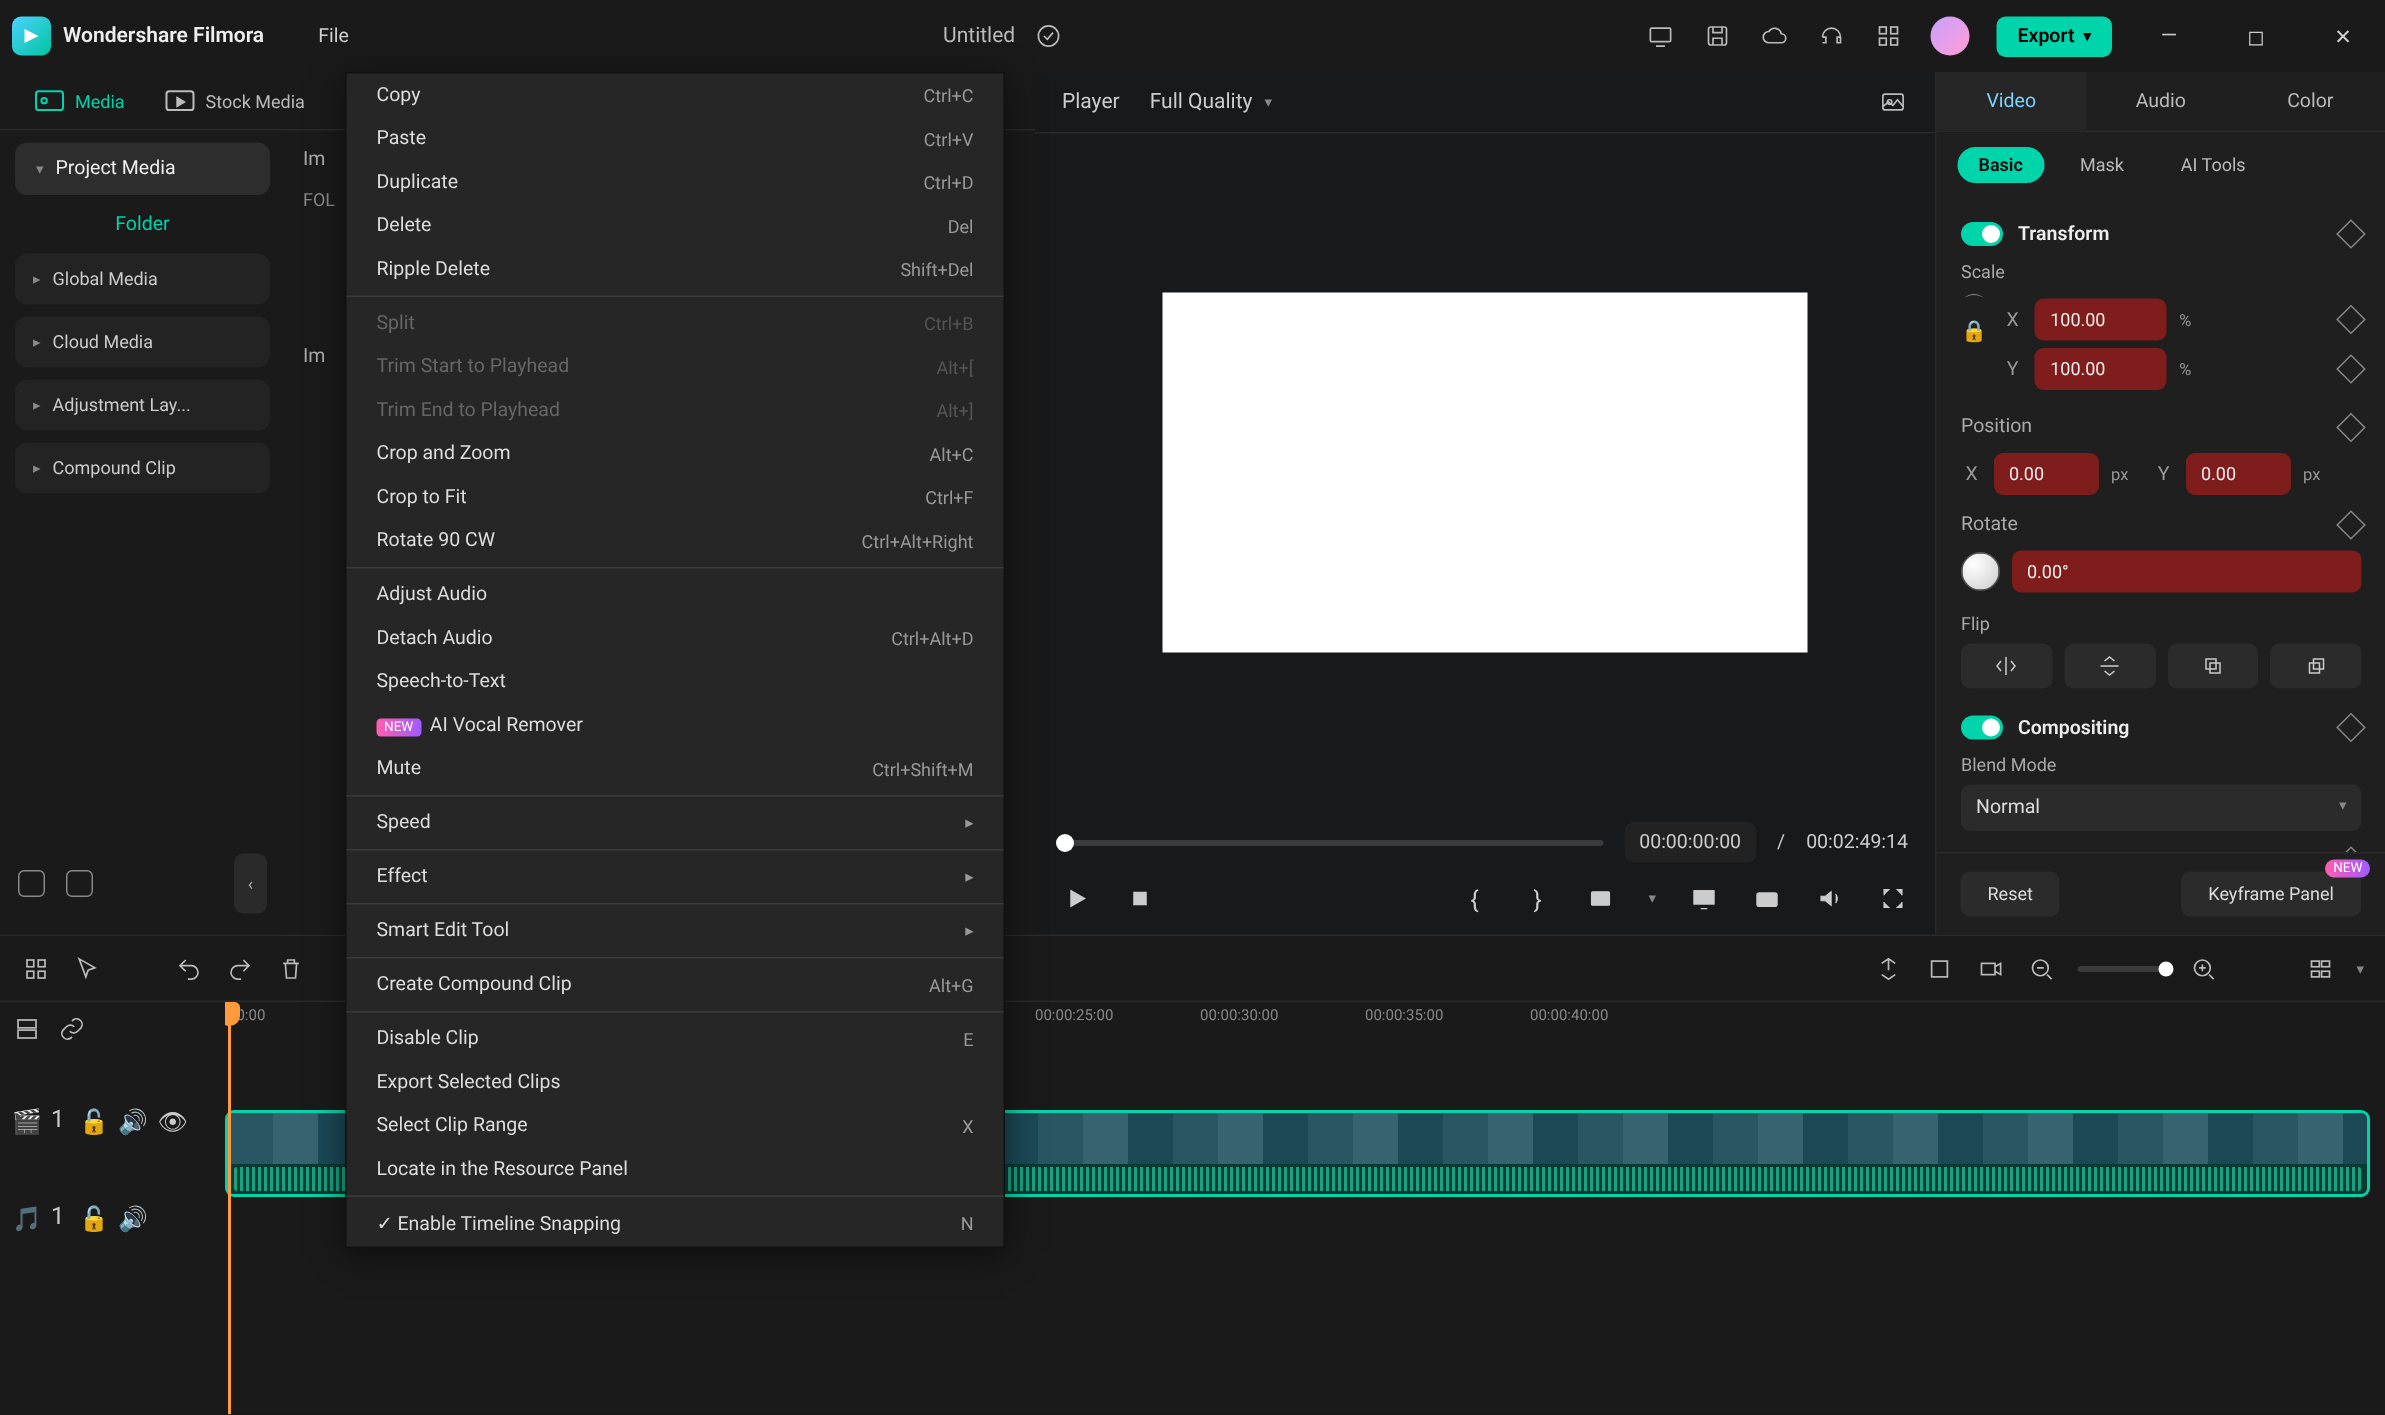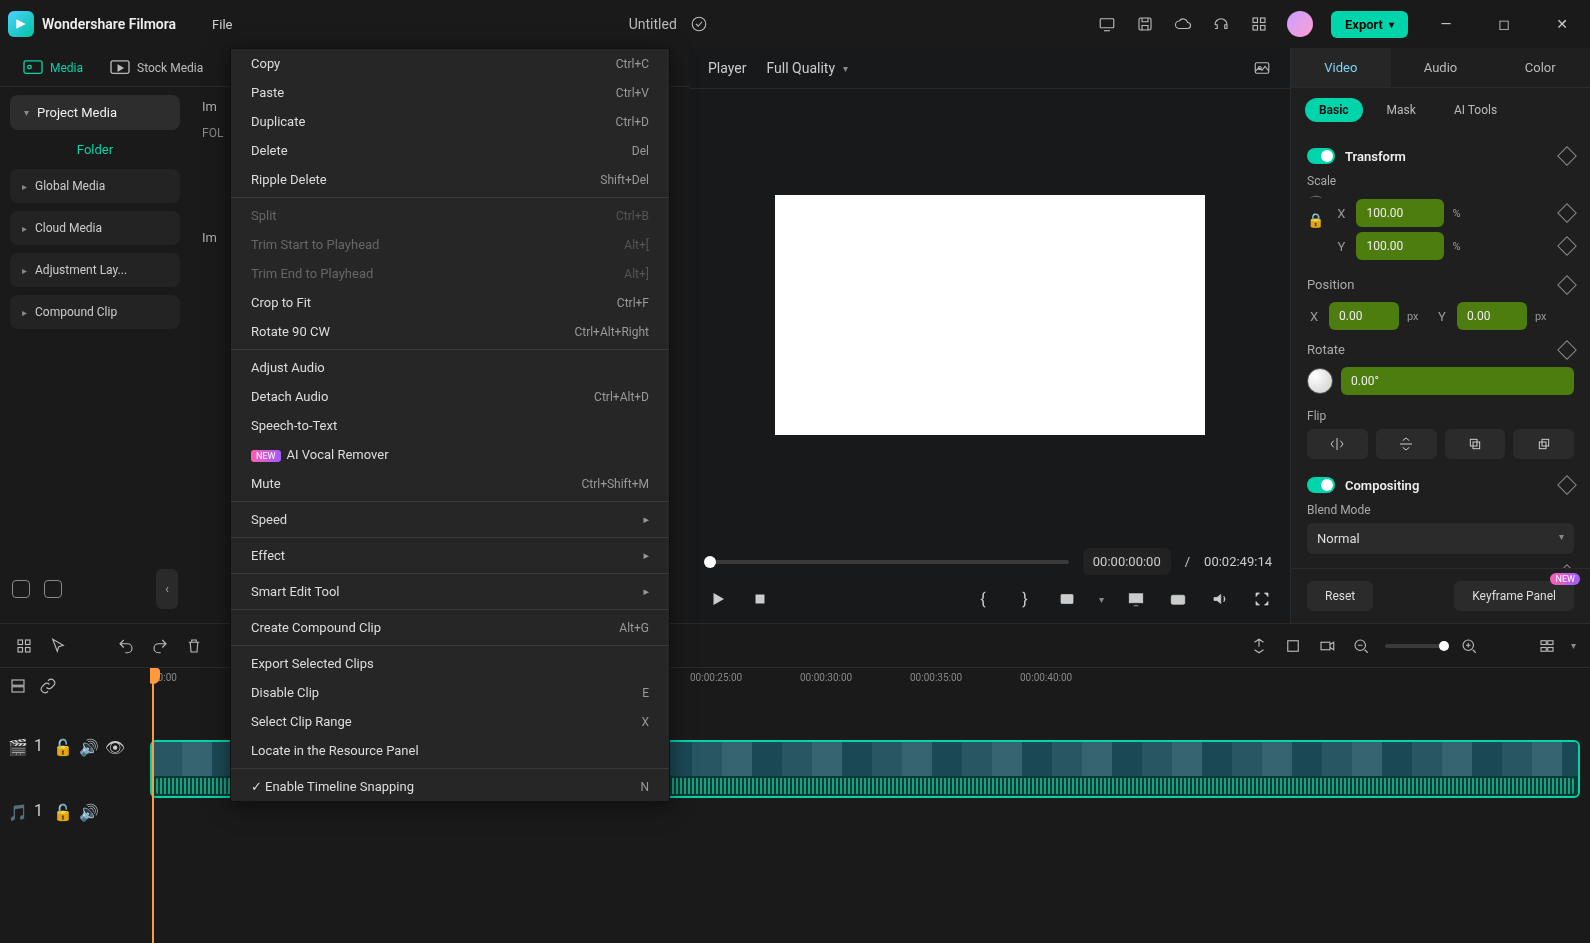--- a/index.html
+++ b/index.html
@@ -68,21 +68,21 @@
 .r-body{flex:1;overflow:auto;padding:6px 16px 10px;}
 .r-body::-webkit-scrollbar{width:8px;}
 .r-body::-webkit-scrollbar-thumb{background:#3a3a3a;border-radius:4px;}
 .sect-head{display:flex;align-items:center;gap:10px;margin:10px 0;color:#eee;font-weight:600;}
 .toggle{width:28px;height:16px;background:#00d4aa;border-radius:8px;position:relative;}
 .toggle::after{content:"";position:absolute;right:2px;top:2px;width:12px;height:12px;background:#fff;border-radius:50%;}
 .kf-diamond{margin-left:auto;width:14px;height:14px;border:1.5px solid #888;transform:rotate(45deg);}
 .lbl{color:#aaa;font-size:12px;margin:6px 0;}
 .row-inp{display:flex;align-items:center;gap:8px;margin:5px 0;}
 .row-inp .axis{width:14px;color:#999;text-align:center;}
-.num-inp{background:#4d7c0f;border:none;color:#eee;padding:7px 10px;border-radius:6px;width:88px;font-size:12px;}
+.num-inp{background:#7f1d1d;border:none;color:#eee;padding:7px 10px;border-radius:6px;width:88px;font-size:12px;}
 .unit{color:#999;font-size:11px;width:20px;}
 .lock-col{display:flex;flex-direction:column;align-items:center;color:#888;font-size:14px;padding-right:4px;}
 .flip-row{display:flex;gap:8px;}
 .flip-btn{flex:1;height:30px;background:#2b2b2b;border-radius:6px;display:flex;align-items:center;justify-content:center;}
 .flip-btn svg{width:16px;height:16px;stroke:#ccc;fill:none;stroke-width:1.5;}
 .blend-sel{width:100%;background:#2b2b2b;border-radius:6px;padding:8px 10px;display:flex;justify-content:space-between;color:#ddd;}
 .r-foot{display:flex;gap:10px;padding:12px 16px;border-top:1px solid #2a2a2a;}
 .r-foot .btn{background:#2b2b2b;border-radius:6px;padding:8px 18px;color:#ddd;font-size:12px;}
 .r-foot .btn.kf{margin-left:auto;position:relative;}
 .new-pill{position:absolute;top:-8px;right:-6px;background:linear-gradient(90deg,#ff5db1,#a05bff);color:#fff;font-size:9px;padding:1px 5px;border-radius:6px;}
@@ -269,20 +269,24 @@
         </div>
         <div class="cm-item disabled">
           <span><span>Trim Start to Playhead</span></span>
           <span class="shortcut">Alt+[</span>
         </div>
         <div class="cm-item disabled">
           <span><span>Trim End to Playhead</span></span>
           <span class="shortcut">Alt+]</span>
         </div>
         <div class="cm-item">
+          <span><span>Crop and Zoom</span></span>
+          <span class="shortcut">Alt+C</span>
+        </div>
+        <div class="cm-item">
           <span><span>Crop to Fit</span></span>
           <span class="shortcut">Ctrl+F</span>
         </div>
         <div class="cm-item">
           <span><span>Rotate 90 CW</span></span>
           <span class="shortcut">Ctrl+Alt+Right</span>
         </div>
         <div class="cm-sep"></div>
         <div class="cm-item">
           <span><span>Adjust Audio</span></span>
@@ -319,26 +323,26 @@
           <span><span>Smart Edit Tool</span></span>
           <span class="arrow">▸</span>
         </div>
         <div class="cm-sep"></div>
         <div class="cm-item">
           <span><span>Create Compound Clip</span></span>
           <span class="shortcut">Alt+G</span>
         </div>
         <div class="cm-sep"></div>
         <div class="cm-item">
+          <span><span>Disable Clip</span></span>
+          <span class="shortcut">E</span>
+        </div>
+        <div class="cm-item">
           <span><span>Export Selected Clips</span></span>
           <span></span>
-        </div>
-        <div class="cm-item">
-          <span><span>Disable Clip</span></span>
-          <span class="shortcut">E</span>
         </div>
         <div class="cm-item">
           <span><span>Select Clip Range</span></span>
           <span class="shortcut">X</span>
         </div>
         <div class="cm-item">
           <span><span>Locate in the Resource Panel</span></span>
           <span></span>
         </div>
         <div class="cm-sep"></div>

